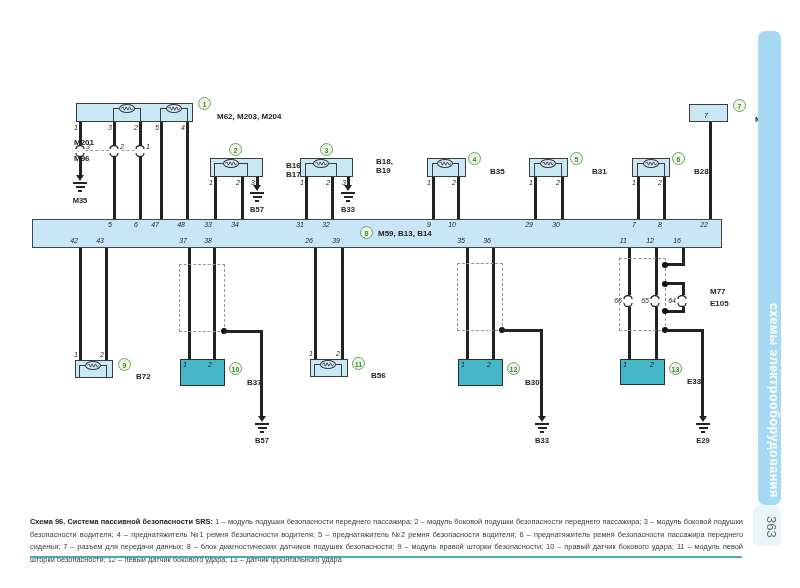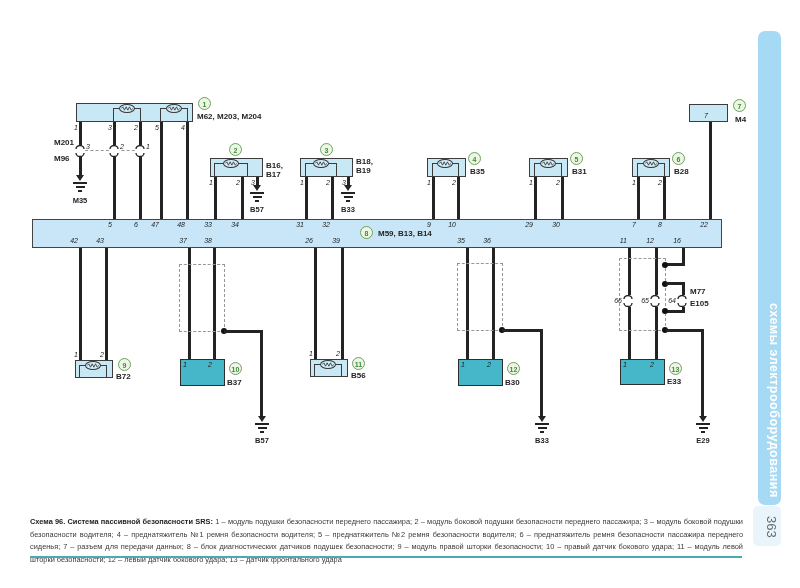--- a/index.html
+++ b/index.html
@@ -16,21 +16,21 @@
   .squib{position:absolute;width:16px;height:9px;border:1px solid #333;border-radius:50%;
          background:#d3edf8;display:flex;align-items:center;justify-content:center;box-sizing:border-box;}
   
   .pin{position:absolute;width:14px;font-size:7px;color:#222;text-align:right;line-height:8px;}
   .pinL{position:absolute;width:14px;font-size:7px;color:#222;text-align:left;line-height:8px;}
   
   .circ{position:absolute;width:13px;height:13px;border:1px solid #6aa45c;border-radius:50%;
         background:#edf5e5;color:#3e8a37;font-size:7px;font-weight:bold;line-height:13px;
         text-align:center;box-sizing:border-box;}
   
-  .cname{position:absolute;font-size:8px;font-weight:bold;color:#242424;white-space:pre-line;line-height:9px;}
+  .cname{position:absolute;font-size:8px;font-weight:bold;color:#242424;white-space:pre-line;line-height:9px;margin-left:20px;}
   
   .gnd{position:absolute;width:16px;display:flex;flex-direction:column;align-items:center;}
   .g-tri{width:0;height:0;border-left:4px solid transparent;border-right:4px solid transparent;border-top:6px solid #232323;}
   .g-b1{width:14px;height:2px;background:#232323;margin-top:1px;}
   .g-b2{width:9px;height:2px;background:#232323;margin-top:2px;}
   .g-b3{width:4px;height:2px;background:#232323;margin-top:2px;}
   .gname{position:absolute;width:30px;text-align:center;font-size:7.5px;font-weight:bold;color:#242424;}
   
   .drect{position:absolute;border:1px dashed #979797;box-sizing:border-box;}
   .dline{position:absolute;border-top:1.5px dashed #979797;height:0;}

